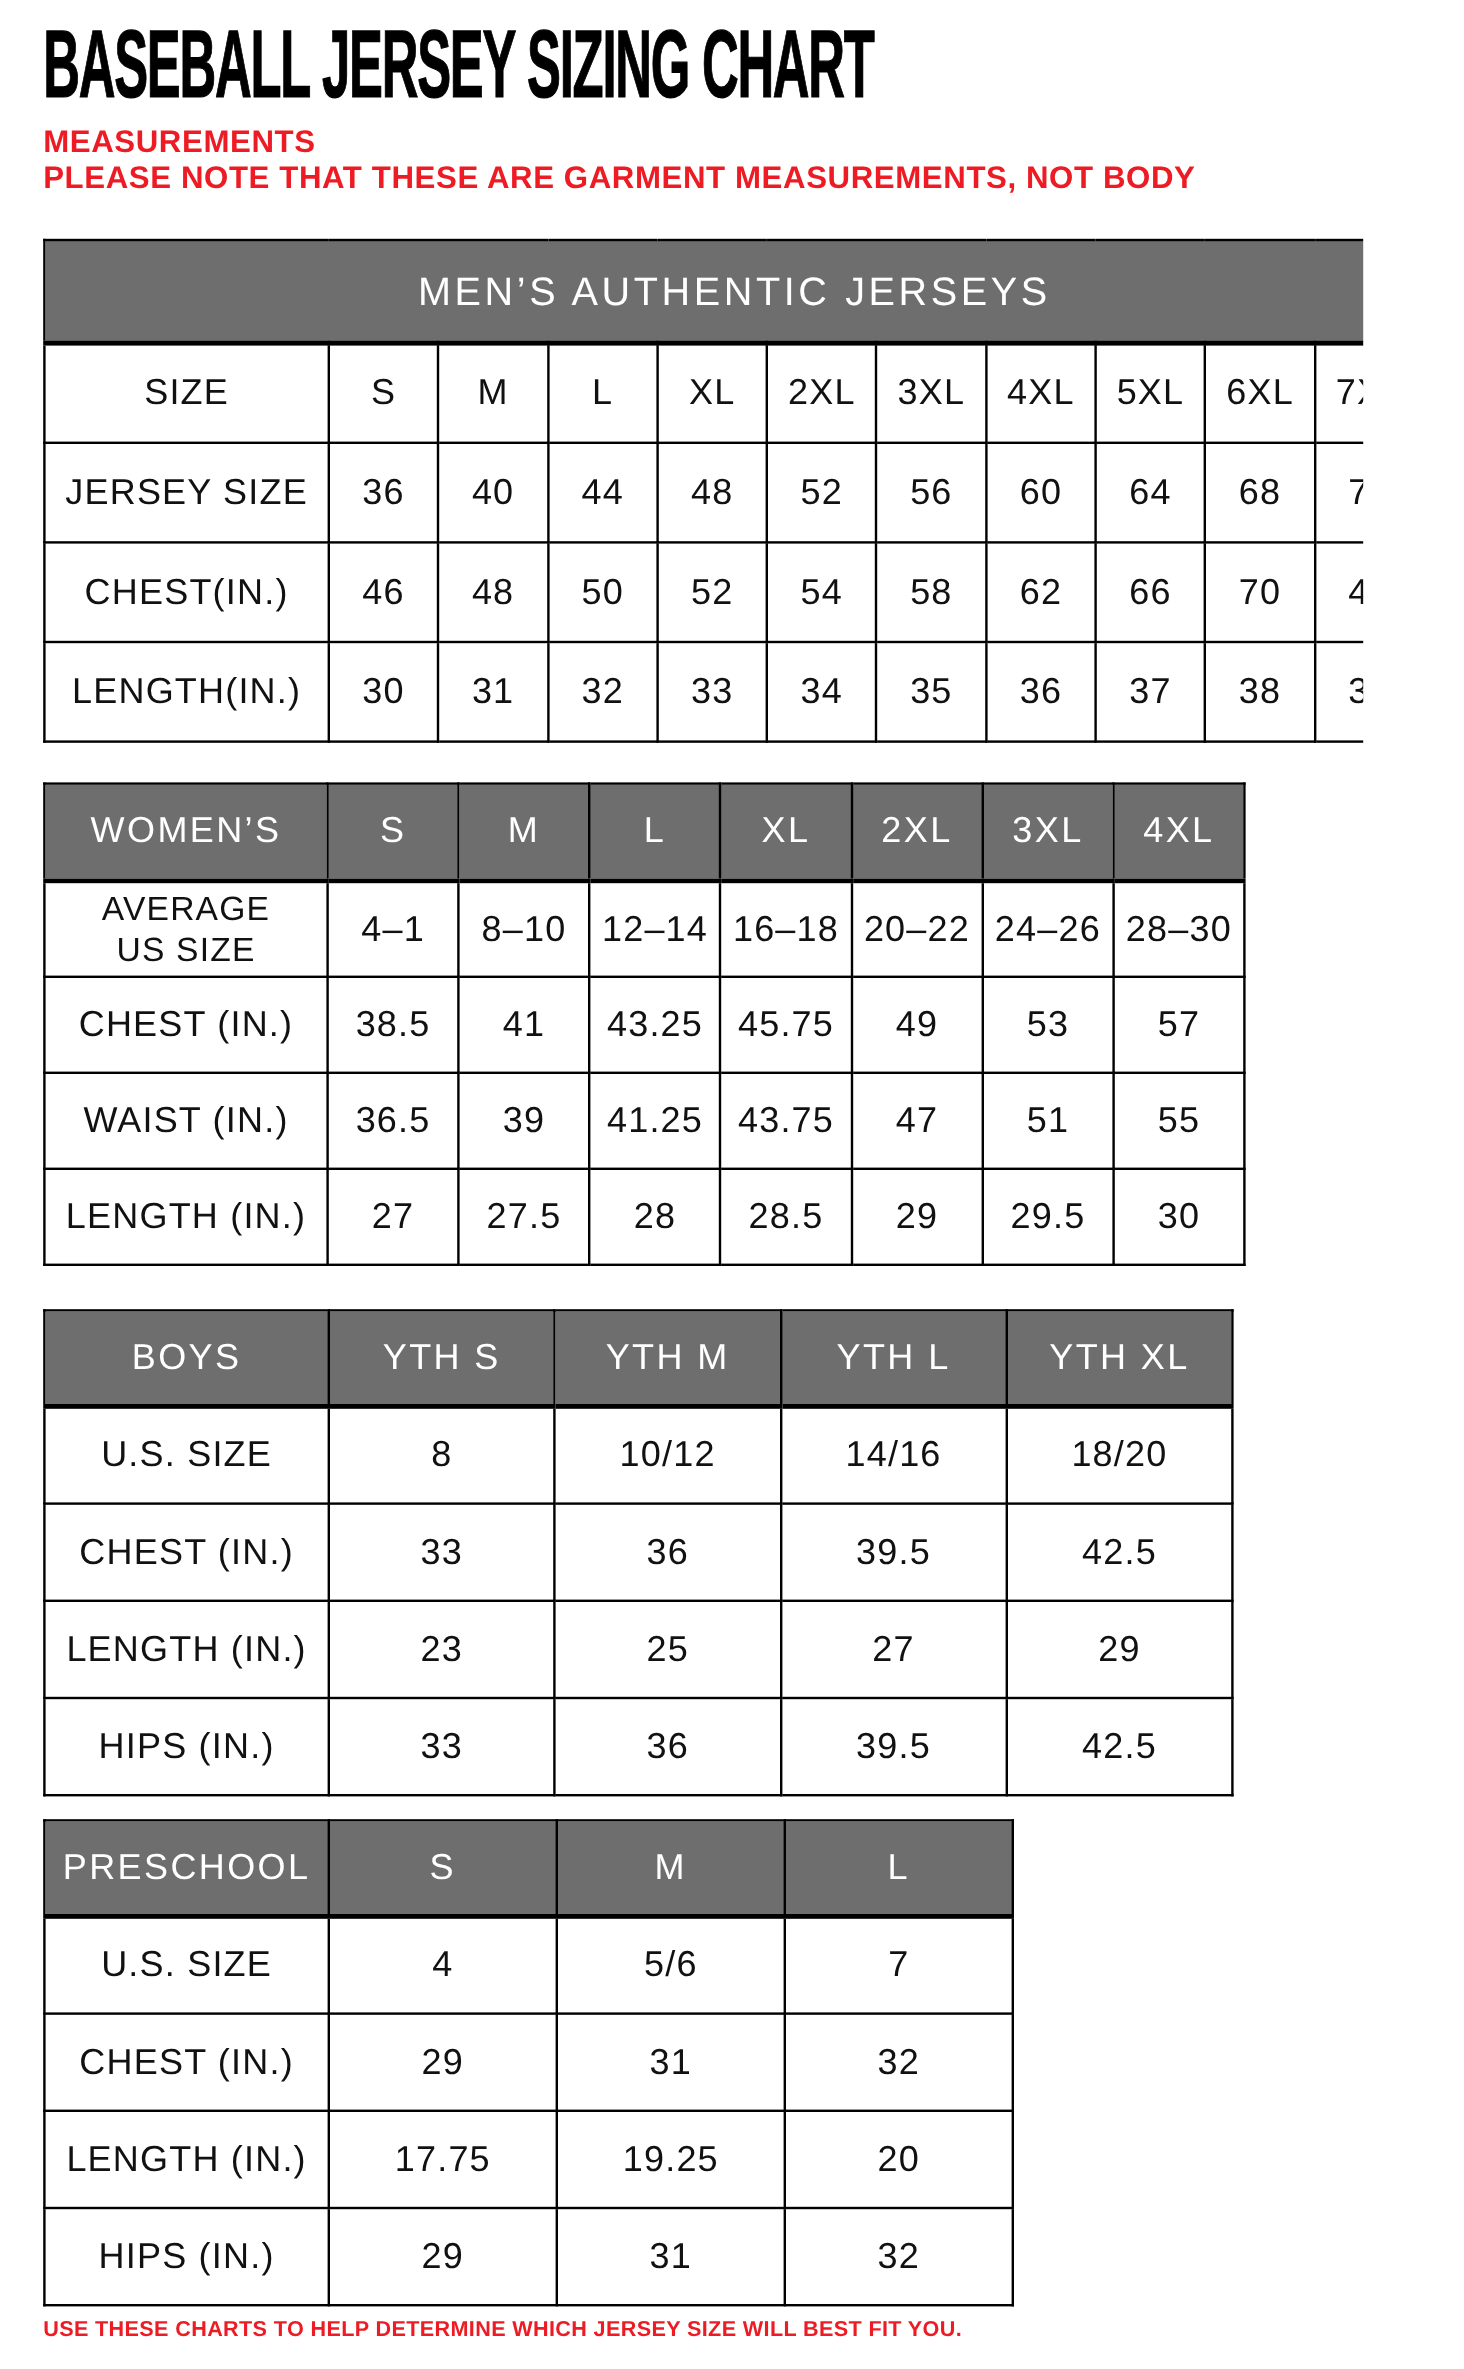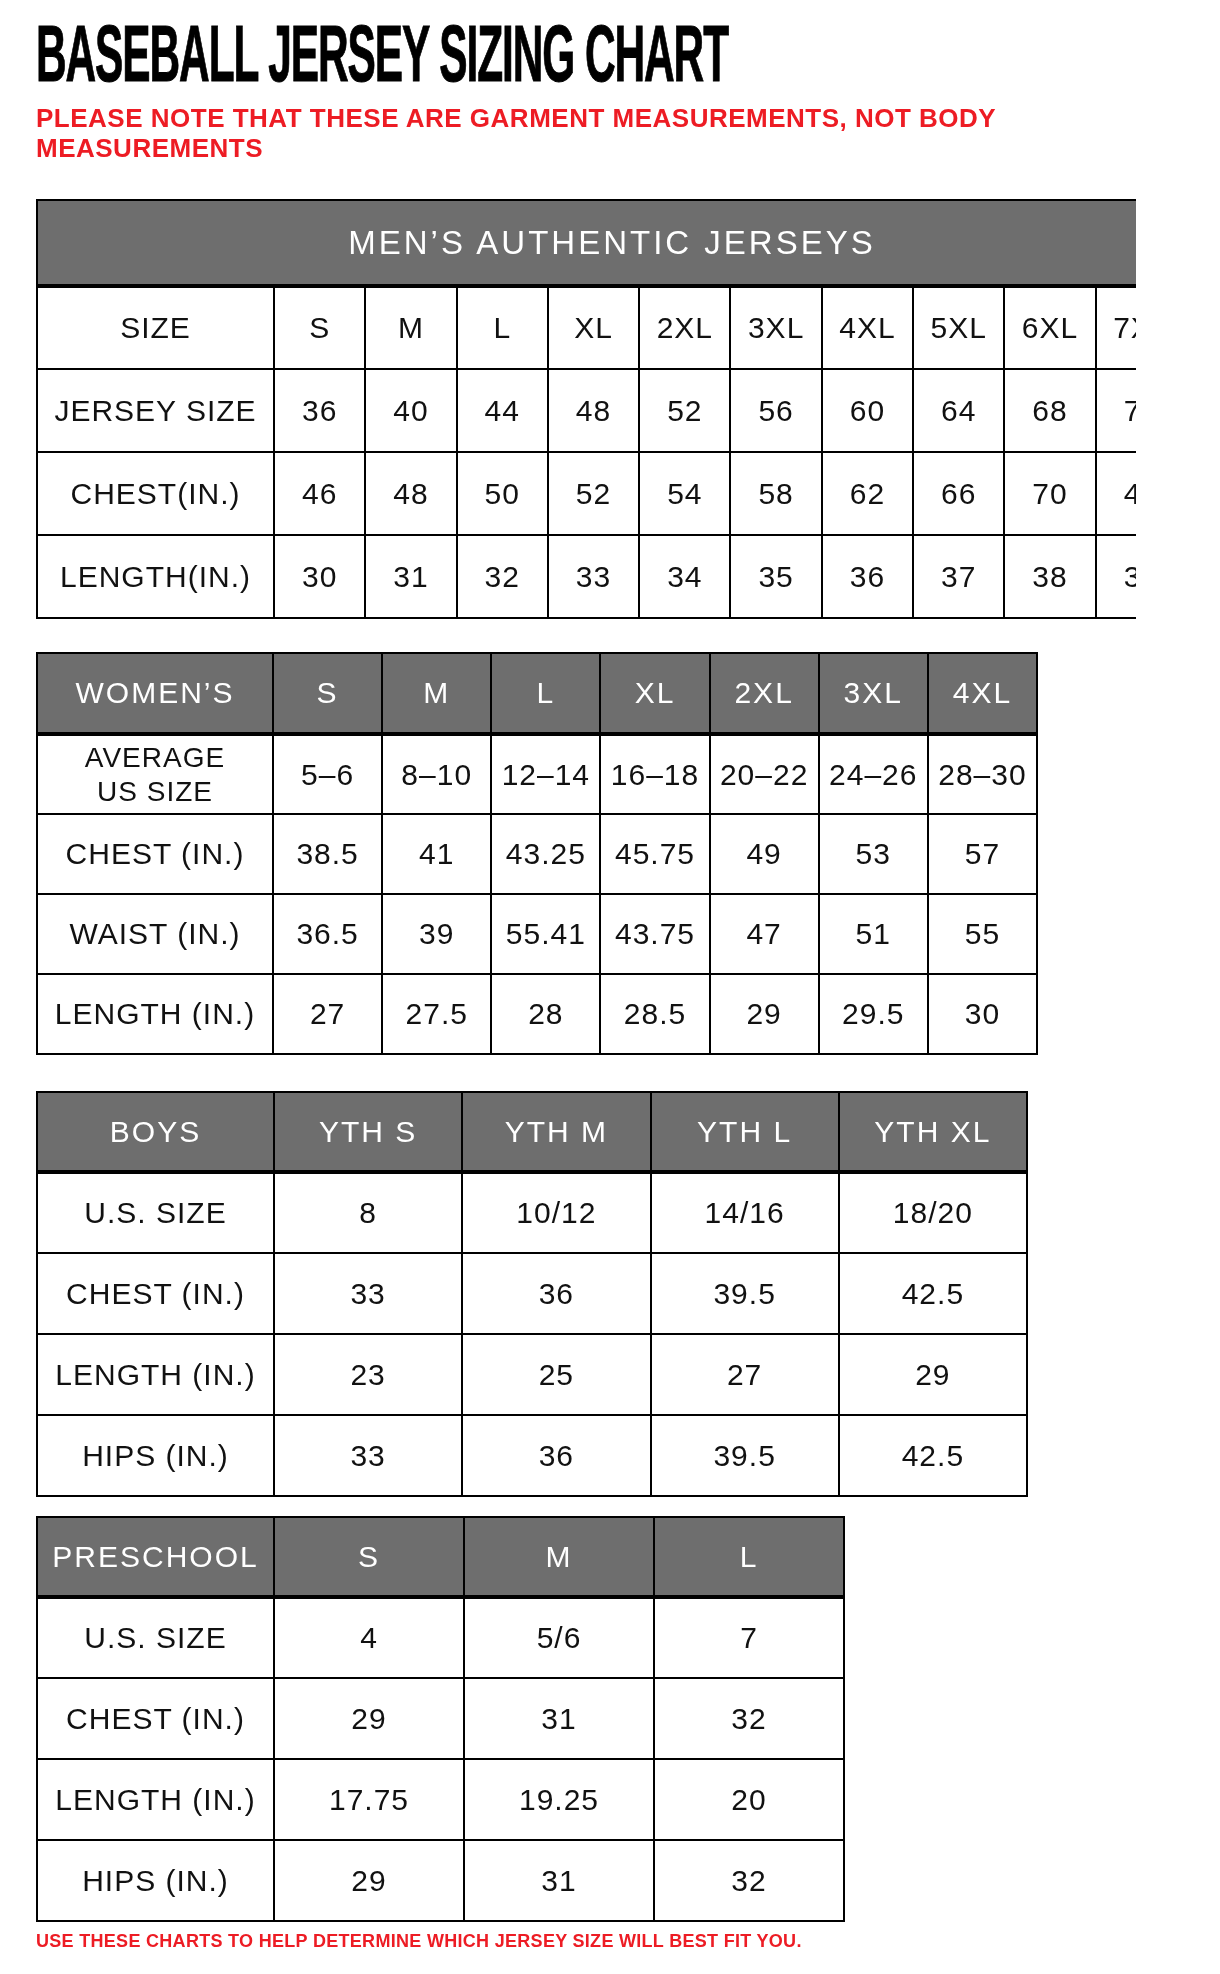--- a/index.html
+++ b/index.html
@@ -63,22 +63,22 @@
   .pre td{ height:81px; }
 </style>
 </head>
 <body>
 
 <div class="sheet">
 
   <div class="title">BASEBALL JERSEY SIZING CHART</div>
 
   <div class="note">
+    <div>MEASUREMENTS</div>
     <div>PLEASE NOTE THAT THESE ARE GARMENT MEASUREMENTS, NOT BODY</div>
-    <div>MEASUREMENTS</div>
   </div>
 
   <table class="tbl mens">
     <colgroup>
         <col class="c-label">
         <col span="10">
       </colgroup>
     <tbody>
         <tr>
       <th class="g" colspan="11">MEN’S AUTHENTIC JERSEYS</th>
@@ -150,21 +150,21 @@
       <th class="g">M</th>
       <th class="g">L</th>
       <th class="g">XL</th>
       <th class="g">2XL</th>
       <th class="g">3XL</th>
       <th class="g">4XL</th>
     </tr>
     <tr>
       <td class="lbl avg">AVERAGE
 US SIZE</td>
-      <td>5–6</td>
+      <td>4–1</td>
       <td>8–10</td>
       <td>12–14</td>
       <td>16–18</td>
       <td>20–22</td>
       <td>24–26</td>
       <td>28–30</td>
     </tr>
     <tr>
       <td class="lbl">CHEST (IN.)</td>
       <td>38.5</td>
@@ -172,21 +172,21 @@
       <td>43.25</td>
       <td>45.75</td>
       <td>49</td>
       <td>53</td>
       <td>57</td>
     </tr>
     <tr>
       <td class="lbl">WAIST (IN.)</td>
       <td>36.5</td>
       <td>39</td>
-      <td>55.41</td>
+      <td>41.25</td>
       <td>43.75</td>
       <td>47</td>
       <td>51</td>
       <td>55</td>
     </tr>
     <tr>
       <td class="lbl">LENGTH (IN.)</td>
       <td>27</td>
       <td>27.5</td>
       <td>28</td>

